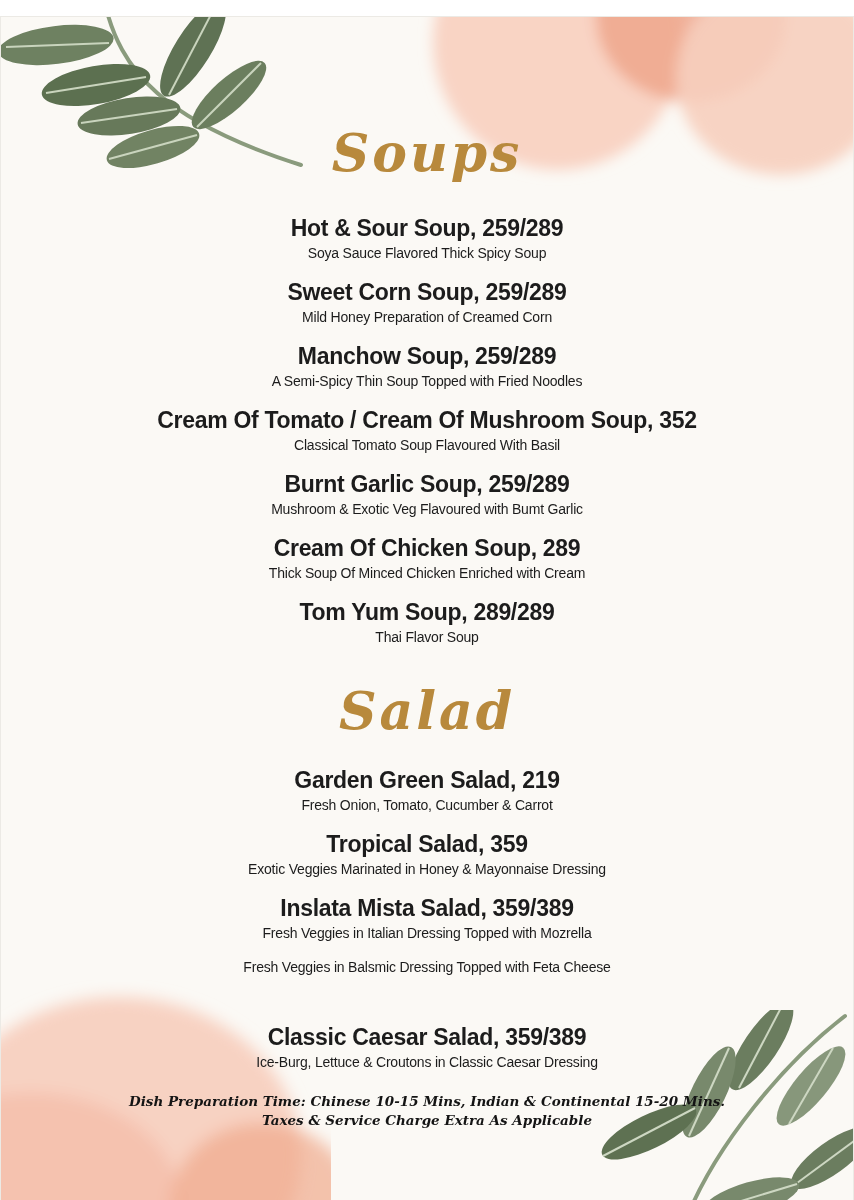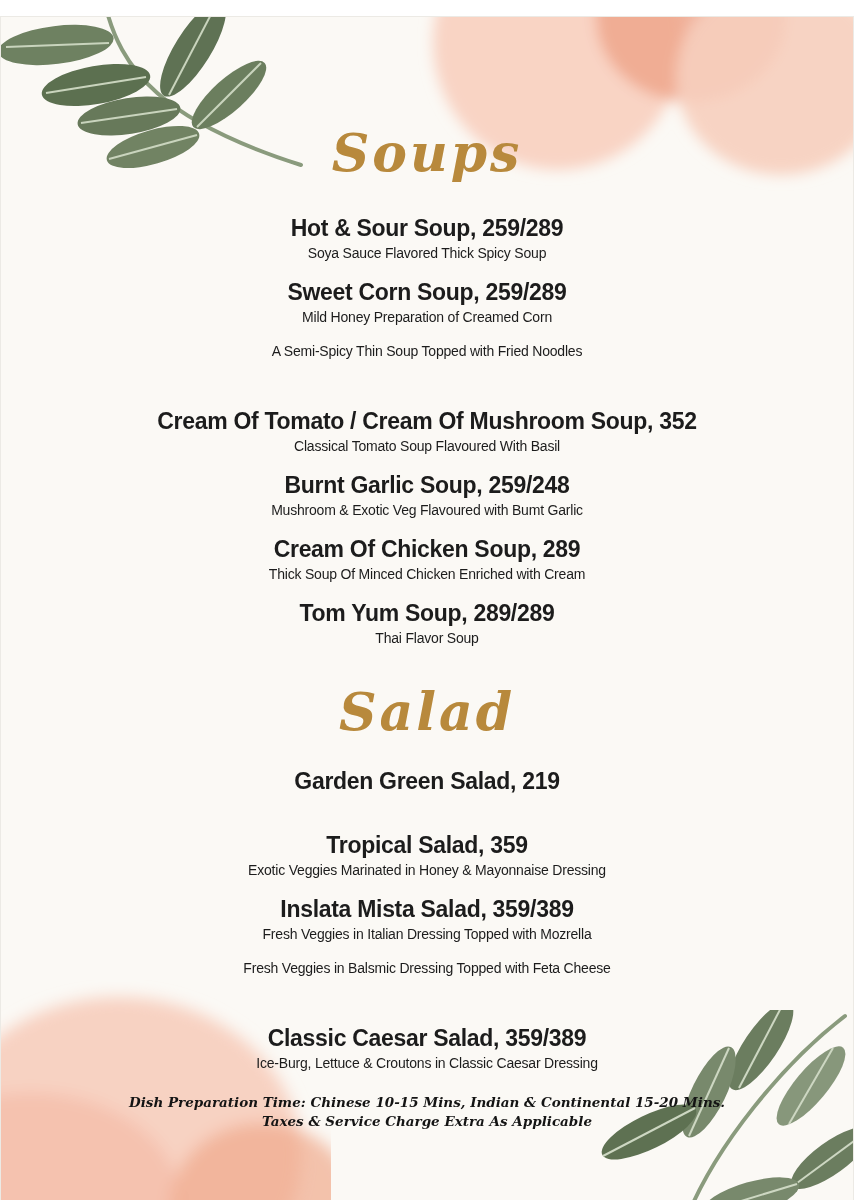--- a/index.html
+++ b/index.html
@@ -134,43 +134,45 @@
 
     <div class="menu-item">
       <div class="item-name">Hot &amp; Sour Soup, 259/289</div>
       <div class="item-desc">Soya Sauce Flavored Thick Spicy Soup</div>
     </div>
     <div class="menu-item">
       <div class="item-name">Sweet Corn Soup, 259/289</div>
       <div class="item-desc">Mild Honey Preparation of Creamed Corn</div>
     </div>
     <div class="menu-item">
+      <div class="item-name">Manchow Soup, 259/289</div>
       <div class="item-desc">A Semi-Spicy Thin Soup Topped with Fried Noodles</div>
     </div>
     <div class="menu-item">
       <div class="item-name">Cream Of Tomato / Cream Of Mushroom Soup, 352</div>
       <div class="item-desc">Classical Tomato Soup Flavoured With Basil</div>
     </div>
     <div class="menu-item">
-      <div class="item-name">Burnt Garlic Soup, 259/248</div>
+      <div class="item-name">Burnt Garlic Soup, 259/289</div>
       <div class="item-desc">Mushroom &amp; Exotic Veg Flavoured with Bumt Garlic</div>
     </div>
     <div class="menu-item">
       <div class="item-name">Cream Of Chicken Soup, 289</div>
       <div class="item-desc">Thick Soup Of Minced Chicken Enriched with Cream</div>
     </div>
     <div class="menu-item">
       <div class="item-name">Tom Yum Soup, 289/289</div>
       <div class="item-desc">Thai Flavor Soup</div>
     </div>
 
     <div class="section-heading salad">Salad</div>
 
     <div class="menu-item">
       <div class="item-name">Garden Green Salad, 219</div>
+      <div class="item-desc">Fresh Onion, Tomato, Cucumber &amp; Carrot</div>
     </div>
     <div class="menu-item">
       <div class="item-name">Tropical Salad, 359</div>
       <div class="item-desc">Exotic Veggies Marinated in Honey &amp; Mayonnaise Dressing</div>
     </div>
     <div class="menu-item">
       <div class="item-name">Inslata Mista Salad, 359/389</div>
       <div class="item-desc">Fresh Veggies in Italian Dressing Topped with Mozrella</div>
     </div>
     <div class="menu-item">

